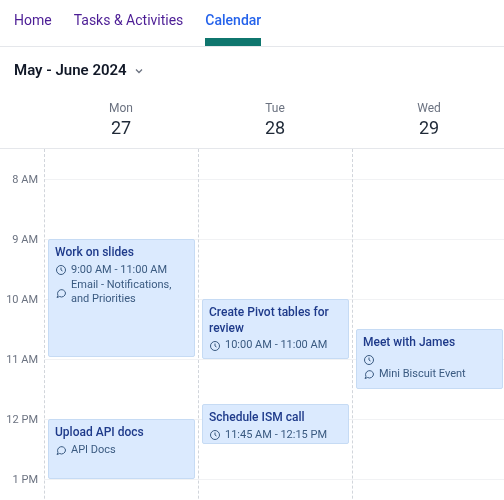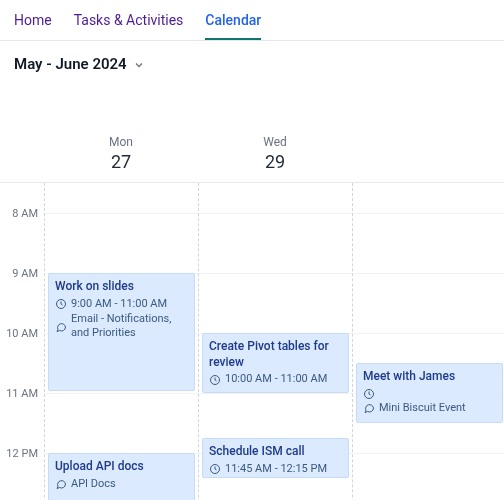--- a/index.html
+++ b/index.html
@@ -20,42 +20,41 @@
     font-size: 14px;
   }
   .tab {
     padding-bottom: 10px;
     color: #4c1d95;
     cursor: pointer;
     border-bottom: 2px solid transparent;
   }
   .tab.active {
     color: #2563eb;
-    border-bottom: 2px solid #0f766e;
+    border-bottom: 8px solid #0f766e;
     font-weight: 500;
   }
   .toolbar {
     display: flex;
     align-items: center;
     gap: 6px;
     padding: 14px 14px 16px 14px;
     font-size: 15px;
     font-weight: 600;
     color: #111827;
   }
   .toolbar .chev { color: #6b7280; }
   .cal-wrap {
     position: relative;
     width: 100%;
   }
   .day-header {
     display: grid;
     grid-template-columns: 44px repeat(4, 154px);
     border-bottom: 1px solid #e5e7eb;
-    margin-top: 40px;
   }
   .day-header .spacer { }
   .day-col {
     text-align: center;
     padding: 6px 0 10px 0;
   }
   .day-col .dow {
     font-size: 12px;
     color: #6b7280;
   }
@@ -146,20 +145,24 @@
 
 <div class="cal-wrap">
 
   <div class="day-header">
     <div class="spacer"></div>
     <div class="day-col">
       <div class="dow">Mon</div>
       <div class="dnum">27</div>
     </div>
     <div class="day-col">
+      <div class="dow">Tue</div>
+      <div class="dnum">28</div>
+    </div>
+    <div class="day-col">
       <div class="dow">Wed</div>
       <div class="dnum">29</div>
     </div>
 
   </div>
 
   <div class="grid">
 
     <div class="hour-line" style="top:30px"></div>
     <div class="hour-line" style="top:90px"></div>

